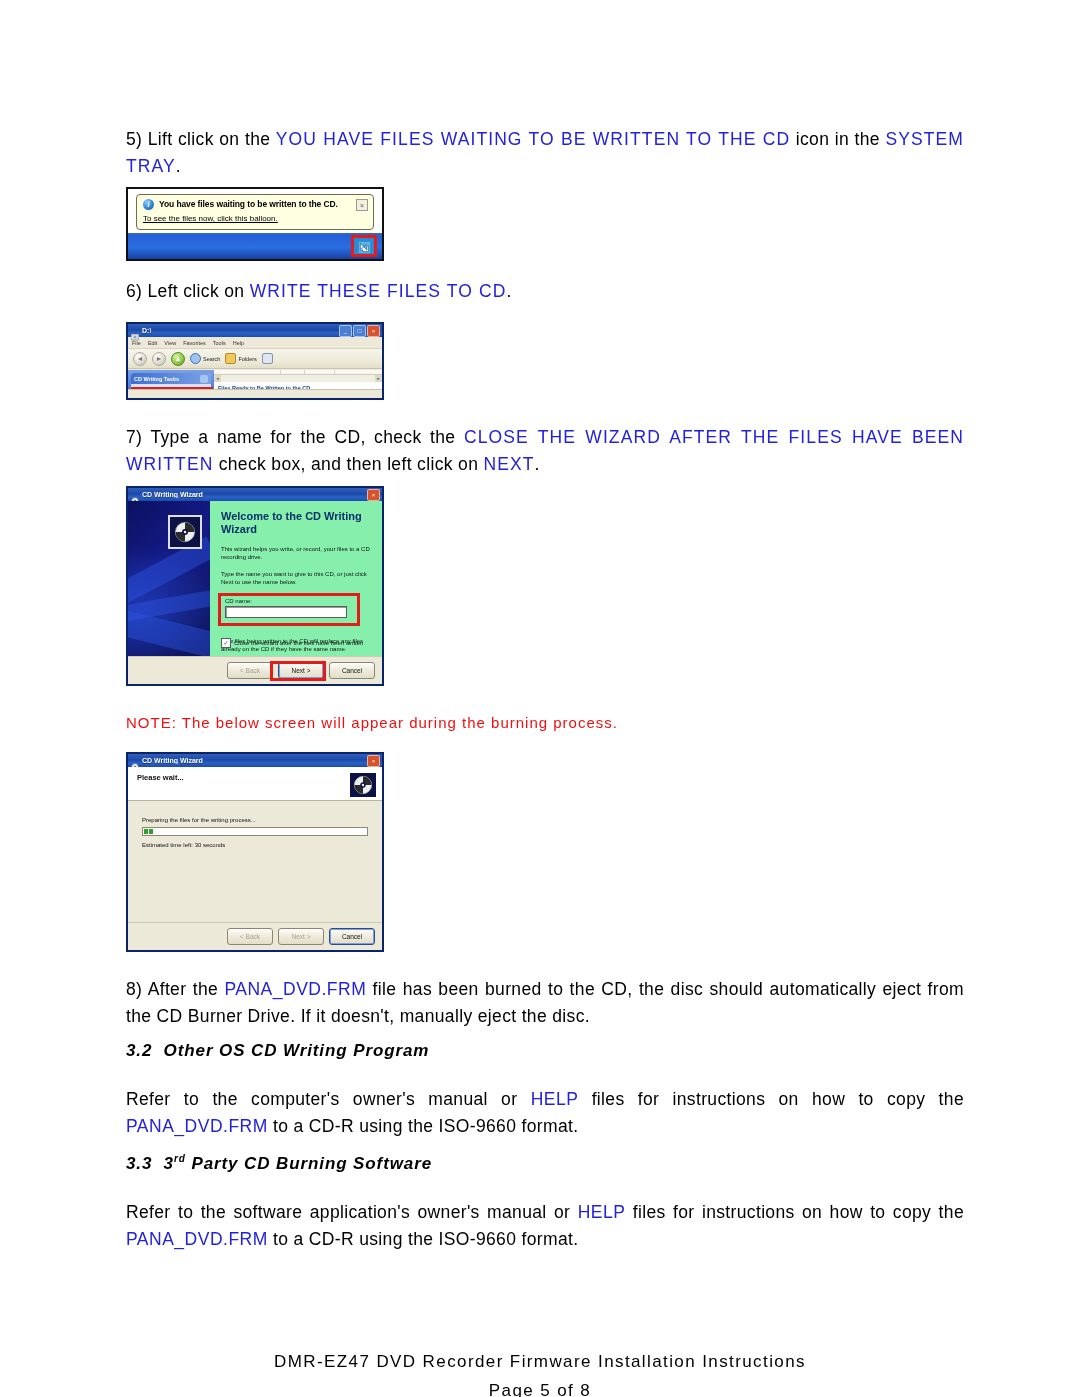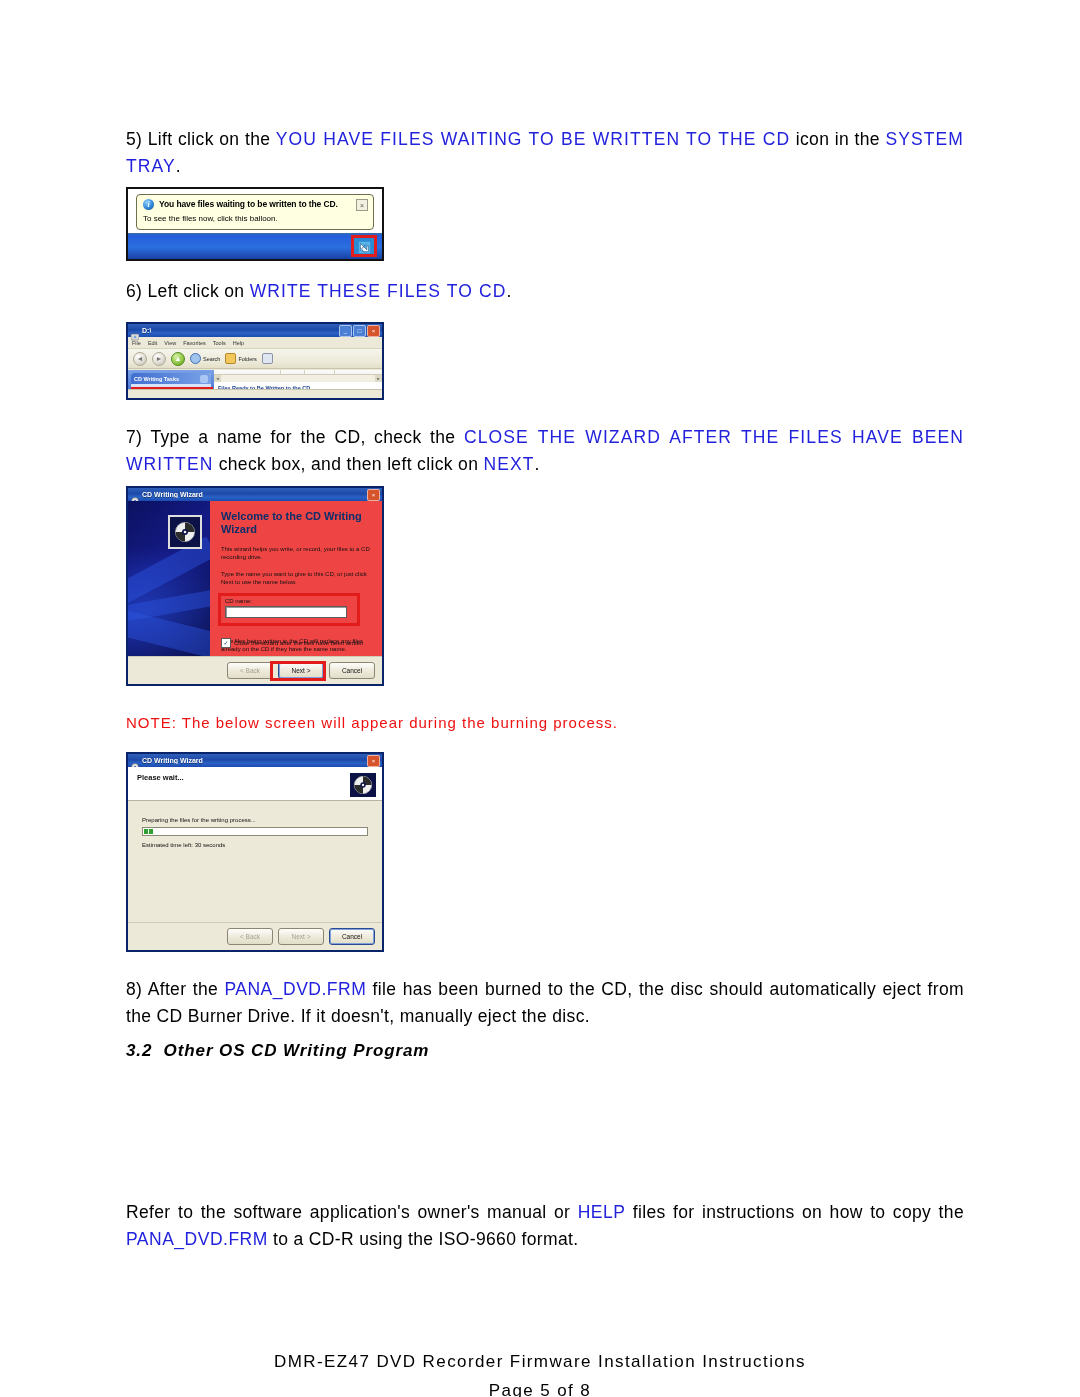--- a/index.html
+++ b/index.html
@@ -178,20 +178,21 @@
     justify-content: center;
     line-height: 1;
     flex: 0 0 auto;
   }
   .balloon-sub {
     font-size: 8px;
     color: #000;
     margin-top: 3px;
     margin-left: 0px;
     white-space: nowrap;
+    text-decoration: underline;
   }
   .taskbar {
     position: absolute;
     left: 0; right: 0; bottom: 0;
     height: 26px;
     background: linear-gradient(to bottom, #3b6ea5 0%, #245edb 10%, #2b6fe0 55%, #1941a5 100%);
   }
   .tray-hi {
     position: absolute;
     right: 5px; bottom: 2px;
@@ -414,21 +415,21 @@
   }
   .cd-glyph {
     width: 22px; height: 22px;
     position: relative;
   }
   .wiz-content {
     flex: 1;
     padding: 9px 9px 4px 11px;
     box-sizing: border-box;
     position: relative;
-    background: #ef4444;
+    background: #86efac;
   }
   .wiz-h1 {
     font-size: 11px;
     font-weight: bold;
     color: #0b2f6b;
     line-height: 13px;
     margin-bottom: 9px;
   }
   .wiz-p {
     font-size: 6px;
@@ -777,21 +778,27 @@
     </div>
   </div>
 
   <div class="para" style="left:126px; top:976px; width:838px;">
     <span>8) After the </span><span class="blue tight">PANA_DVD.FRM</span><span> file has been burned to the CD, the disc should automatically eject from the CD Burner Drive.  If it doesn't, manually eject the disc.</span>
   </div>
 
   <div class="heading" style="left:126px; top:1041px;">
     <span class="num">3.2</span>&nbsp;&nbsp;<span>Other OS CD Writing Program</span>
   </div>
-
+  <div class="para" style="left:126px; top:1086px; width:838px;">
+    <span>Refer to the computer's owner's manual or </span><span class="blue tight">HELP</span><span> files for instructions on how to copy the </span><span class="blue tight">PANA_DVD.FRM</span><span> to a CD-R using the ISO-9660 format.</span>
+  </div>
+
+  <div class="heading" style="left:126px; top:1153px;">
+    <span class="num">3.3</span>&nbsp;&nbsp;<span>3</span><sup>rd</sup><span> Party CD Burning Software</span>
+  </div>
   <div class="para" style="left:126px; top:1199px; width:838px;">
     <span>Refer to the software application's owner's manual or </span><span class="blue tight">HELP</span><span> files for instructions on how to copy the </span><span class="blue tight">PANA_DVD.FRM</span><span> to a CD-R using the ISO-9660 format.</span>
   </div>
 
   <div class="footer" style="top:1347px;">
     <div>DMR-EZ47 DVD Recorder Firmware Installation Instructions</div>
     <div>Page 5 of 8</div>
   </div>
 
 </div>

